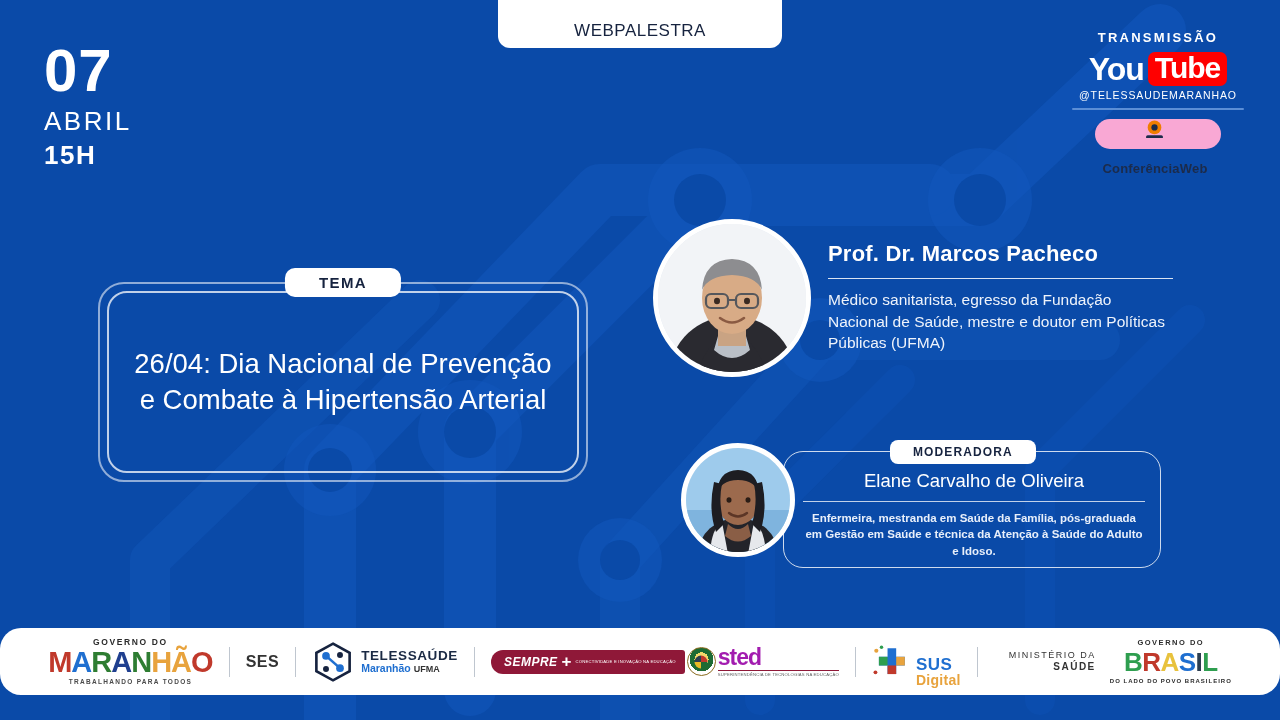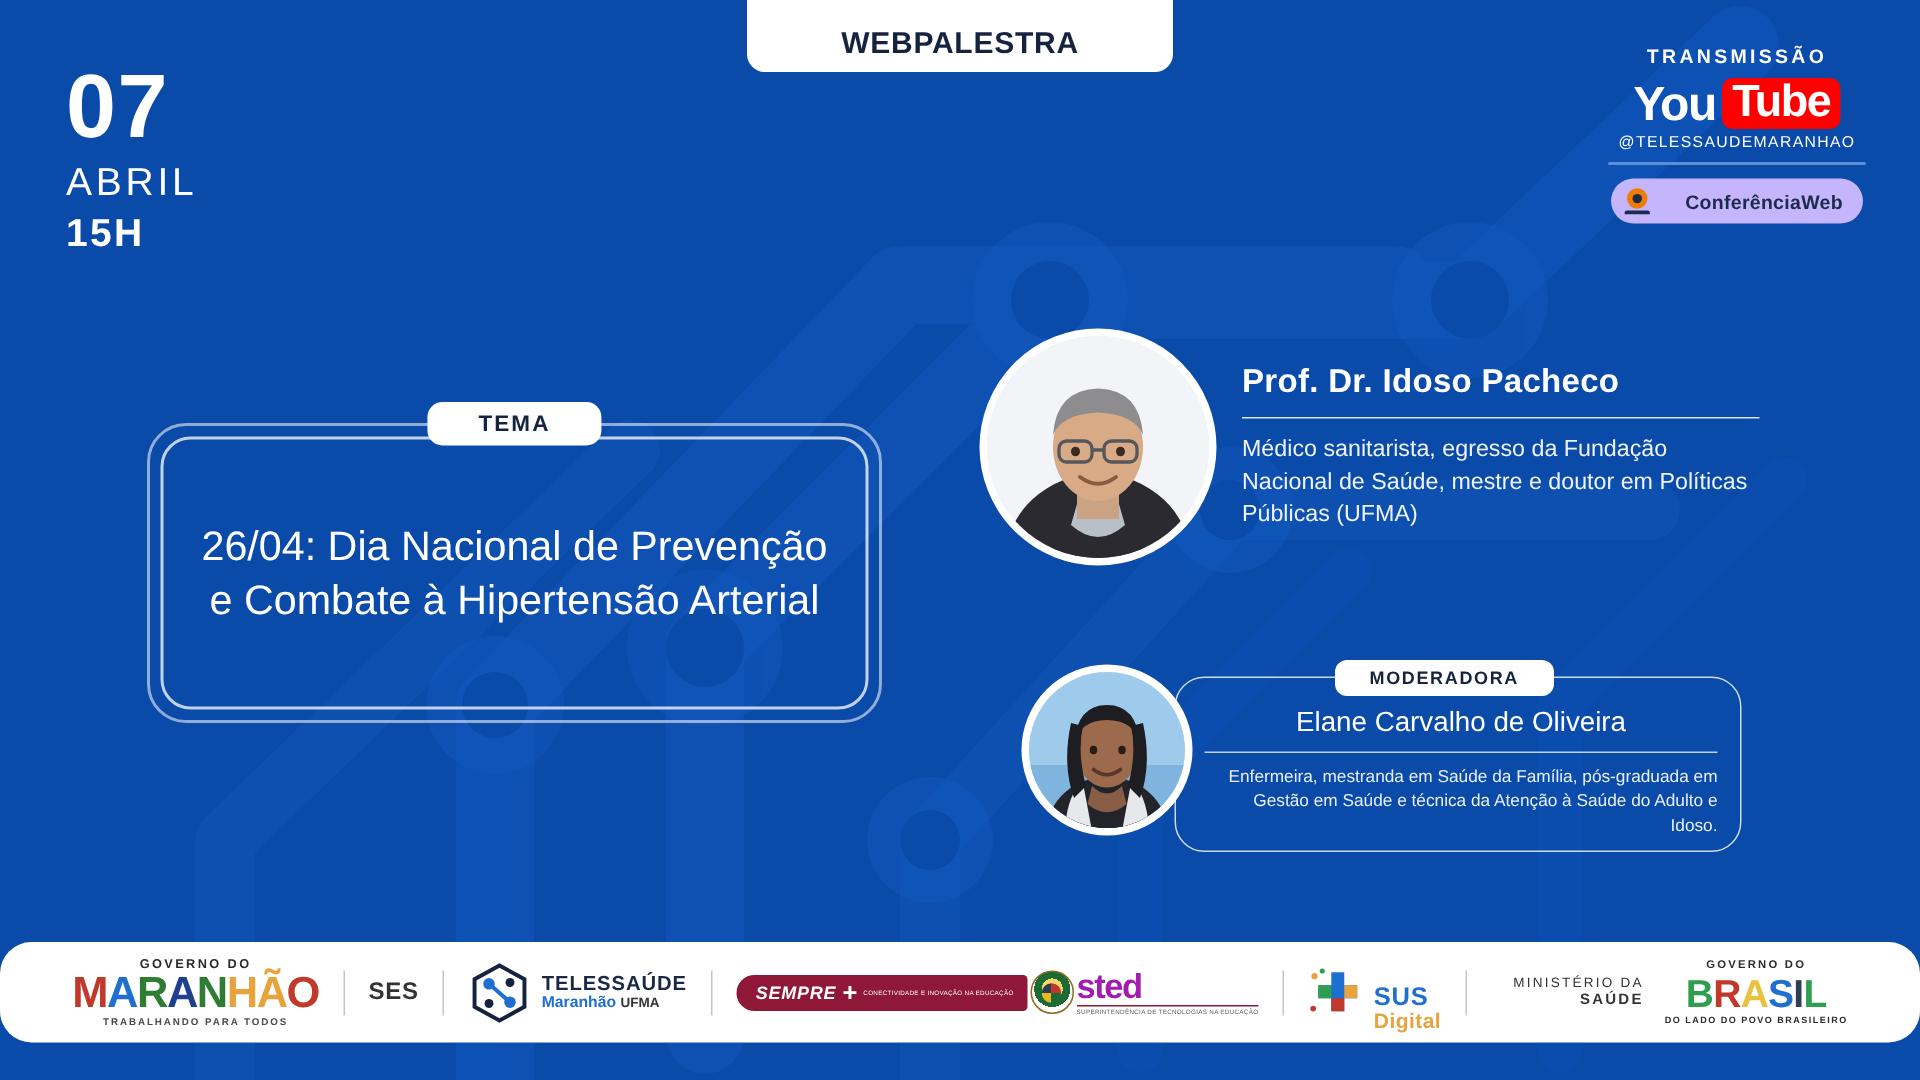--- a/index.html
+++ b/index.html
@@ -16,21 +16,21 @@
   .bg-pattern svg{position:absolute;left:0;top:0;}
 
   
   .webpalestra-tab{
     position:absolute;left:498px;top:-24px;width:284px;height:72px;
     background:#ffffff;border-radius:12px;
     display:flex;align-items:flex-end;justify-content:center;
     padding-bottom:7px;box-sizing:border-box;
   }
   .webpalestra-tab span{
-    font-size:20px;font-weight:bold;color:#16233f;letter-spacing:.5px;margin-top:32px;
+    font-size:17px;font-weight:normal;color:#16233f;letter-spacing:.5px;margin-top:32px;
   }
 
   
   .date-block{position:absolute;left:44px;top:42px;color:#fff;}
   .date-day{font-size:60px;font-weight:bold;line-height:.95;letter-spacing:1px;}
   .date-month{font-size:26px;font-weight:normal;letter-spacing:2.5px;line-height:1.25;margin-top:6px;}
   .date-hour{font-size:26px;font-weight:bold;letter-spacing:1.5px;line-height:1.2;margin-top:2px;}
 
   
   .transmission{position:absolute;right:24px;top:30px;width:196px;text-align:center;}
@@ -43,22 +43,22 @@
     background:#ff0000;border-radius:7px;padding:1px 7px 3px 7px;
   }
   .yt-tube{color:#fff;font-size:30px;font-weight:bold;letter-spacing:-1px;line-height:1;}
   .yt-handle{
     color:#fff;font-size:10.5px;font-weight:normal;letter-spacing:.9px;margin-top:3px;
   }
   .trans-divider{
     height:2px;background:#5b8ed6;margin:7px 12px 9px 12px;border-radius:2px;
   }
   .conf-pill{
-    background:#c4b5fd;border-radius:16px;height:30px;width:auto;
-    display:inline-flex;align-items:center;gap:21px;padding:0 13px 0 7px;
+    background:#f9a8d4;border-radius:16px;height:30px;width:auto;
+    display:inline-flex;align-items:center;gap:21px;padding:0 13px 0 7px;flex-direction:column;
   }
   .conf-icon{width:21px;height:21px;flex:0 0 21px;}
   .conf-text{color:#1c2b4a;font-size:13px;font-weight:bold;letter-spacing:.2px;}
 
   
   .tema-wrap{position:absolute;left:98px;top:282px;width:490px;height:200px;}
   .tema-outer{
     position:absolute;inset:0;border:2px solid rgba(255,255,255,.55);border-radius:26px;
   }
   .tema-inner{
@@ -100,21 +100,21 @@
   }
   .mod-badge{
     position:absolute;left:209px;top:-3px;
     background:#fff;border-radius:8px;padding:5px 23px;
     font-size:12px;font-weight:bold;color:#16233f;letter-spacing:1.1px;white-space:nowrap;z-index:3;
   }
   .mod-photo{left:0px;top:0px;width:114px;height:114px;z-index:4;}
   .mod-info{position:absolute;left:122px;top:26px;right:16px;text-align:center;}
   .mod-name{color:#fff;font-size:18.5px;line-height:1.3;}
   .mod-rule{height:1px;background:rgba(255,255,255,.75);margin:8px 0 8px 0;}
-  .mod-bio{color:#e8effa;font-size:11.5px;line-height:1.42;font-weight:normal;text-align:right;}
+  .mod-bio{color:#e8effa;font-size:11.5px;line-height:1.42;font-weight:bold;}
 
   
   .footer{
     position:absolute;left:0;top:628px;width:1280px;height:67px;background:#ffffff;
     display:flex;align-items:center;justify-content:center;gap:0px;border-radius:21px;
   }
   .logo{display:flex;align-items:center;justify-content:center;}
   .footer-sep{width:1px;height:30px;background:#bfc6cf;margin:0 16px;}
 
   
@@ -271,21 +271,21 @@
         <path d="M44 66 q2 -30 30 -31 q28 1 30 31 q-6 -14 -30 -15 q-24 1 -30 15 z" fill="#8d8d90"></path>
         <rect x="48" y="70" width="22" height="14" rx="5" fill="none" stroke="#55575c" stroke-width="2.2"></rect>
         <rect x="78" y="70" width="22" height="14" rx="5" fill="none" stroke="#55575c" stroke-width="2.2"></rect>
         <path d="M70 76 h8" stroke="#55575c" stroke-width="2.2" fill="none"></path>
         <path d="M62 94 q12 9 24 0" stroke="#8a5a42" stroke-width="2.6" fill="none" stroke-linecap="round"></path>
         <ellipse cx="59" cy="77" rx="3" ry="3.2" fill="#3a2a22"></ellipse>
         <ellipse cx="89" cy="77" rx="3" ry="3.2" fill="#3a2a22"></ellipse>
       </svg>
     </div>
     <div class="speaker-info">
-      <div class="speaker-name">Prof. Dr. Idoso Pacheco</div>
+      <div class="speaker-name">Prof. Dr. Marcos Pacheco</div>
       <div class="speaker-rule"></div>
       <div class="speaker-bio">Médico sanitarista, egresso da Fundação Nacional de Saúde, mestre e doutor em Políticas Públicas (UFMA)</div>
     </div>
   </div>
 
   <div class="moderator">
     <div class="mod-frame"></div>
     <div class="mod-badge">MODERADORA</div>
     <div class="photo-circle mod-photo">
       <svg viewBox="0 0 104 104" width="104" height="104">

